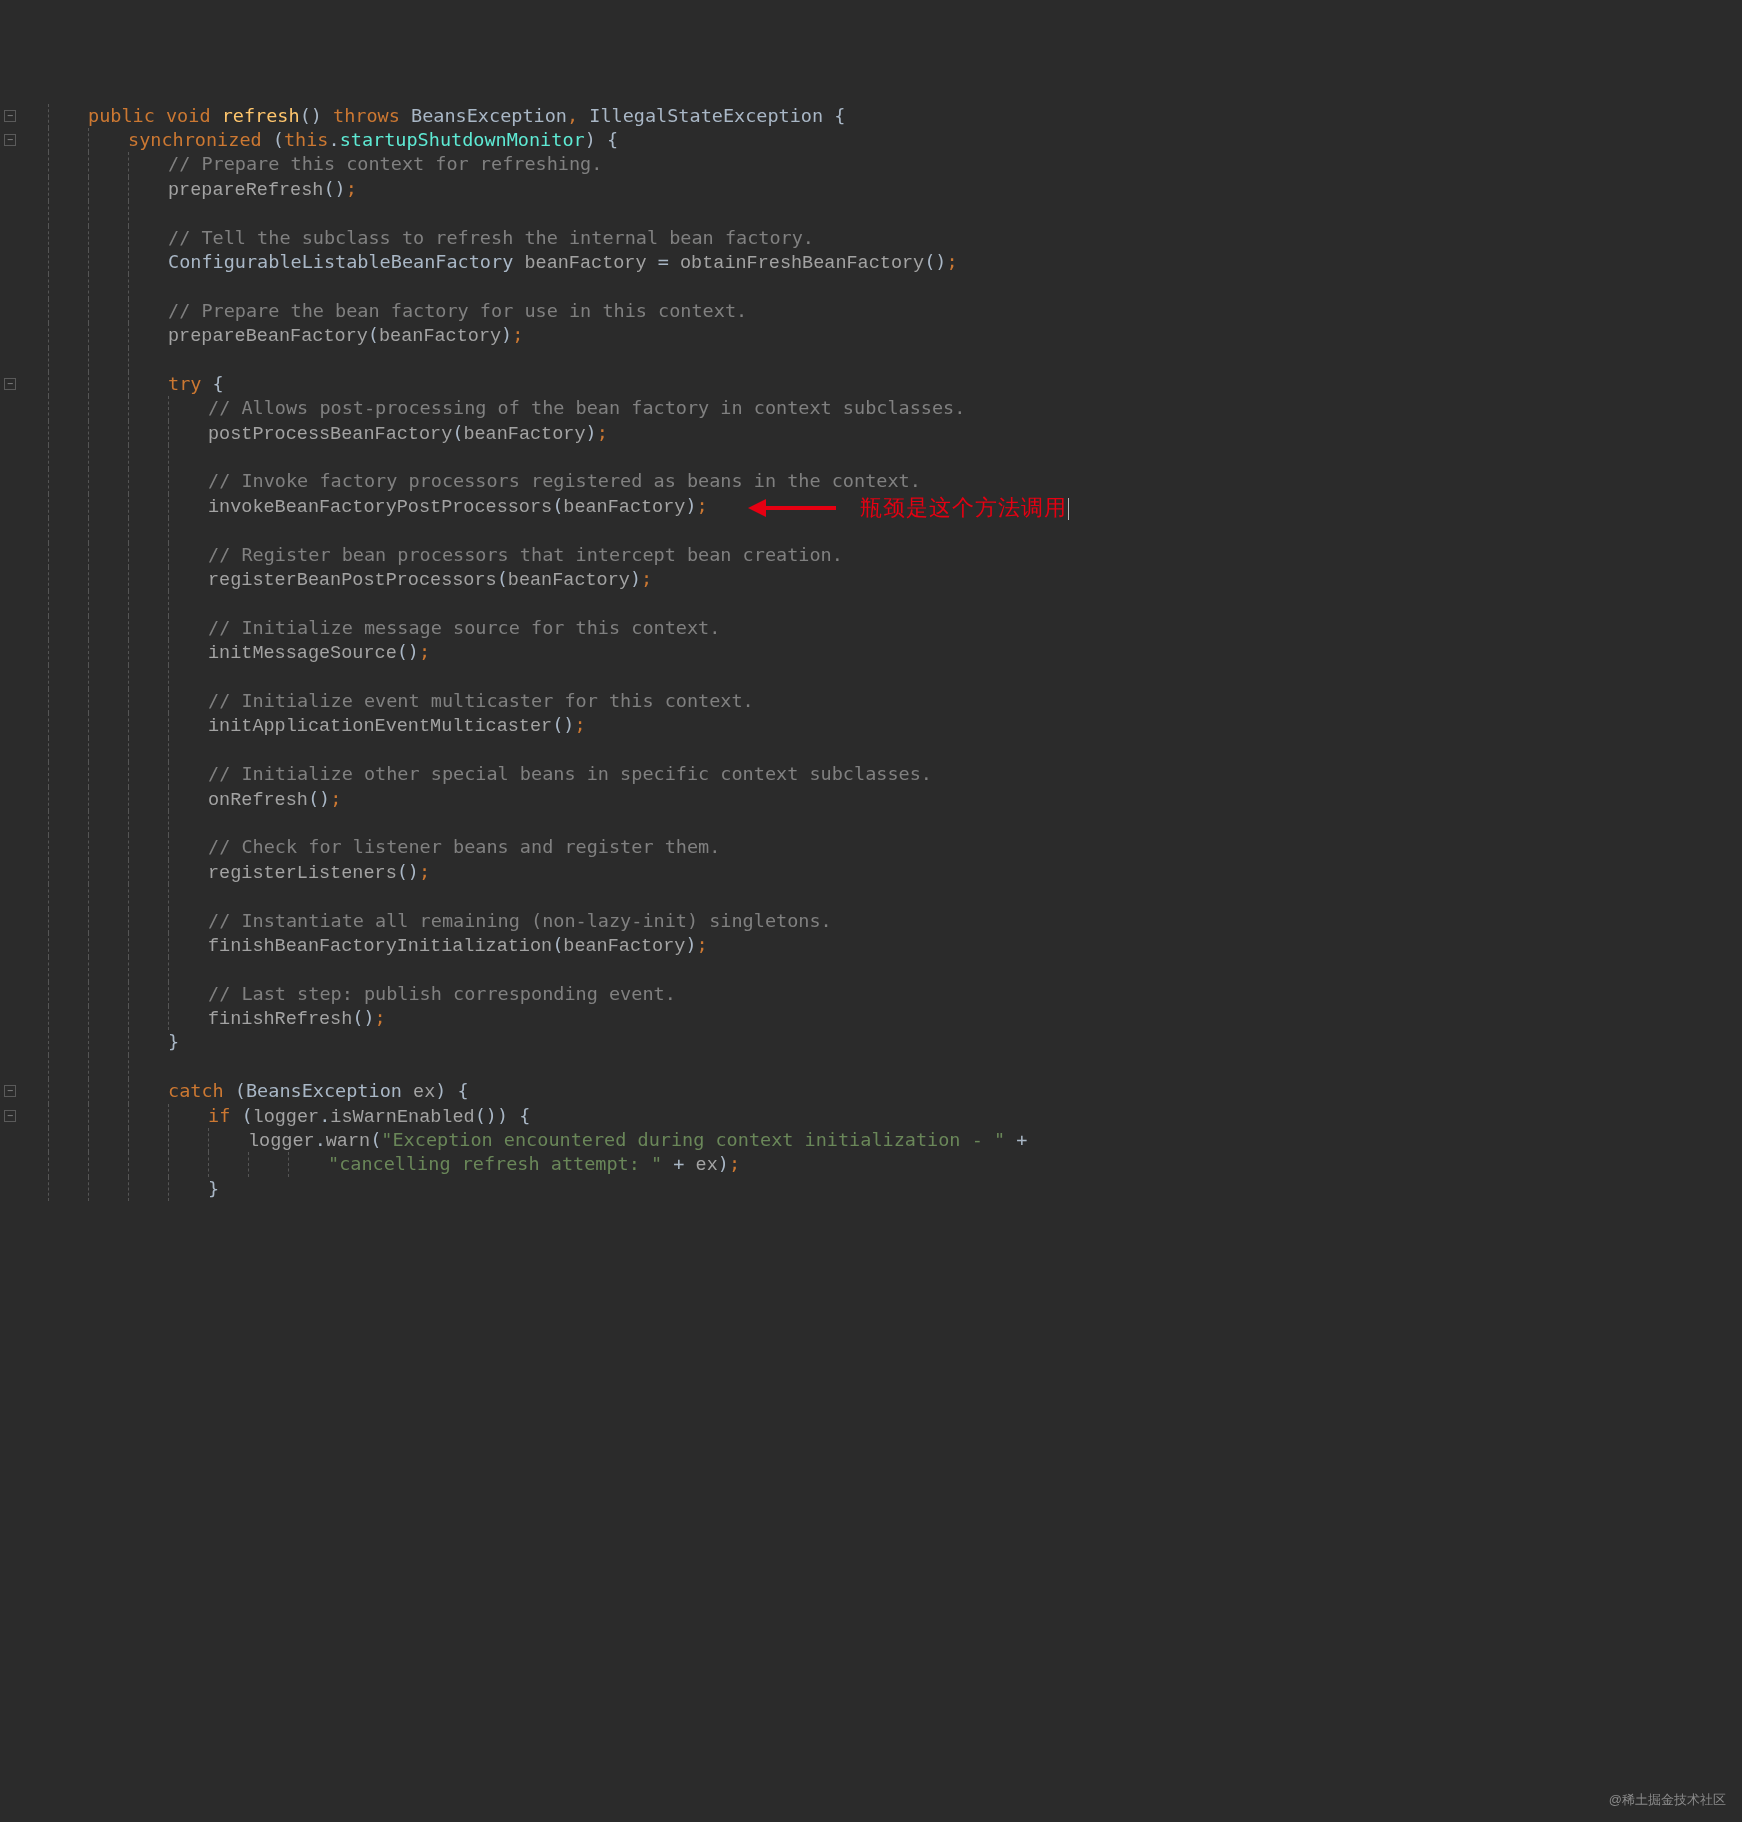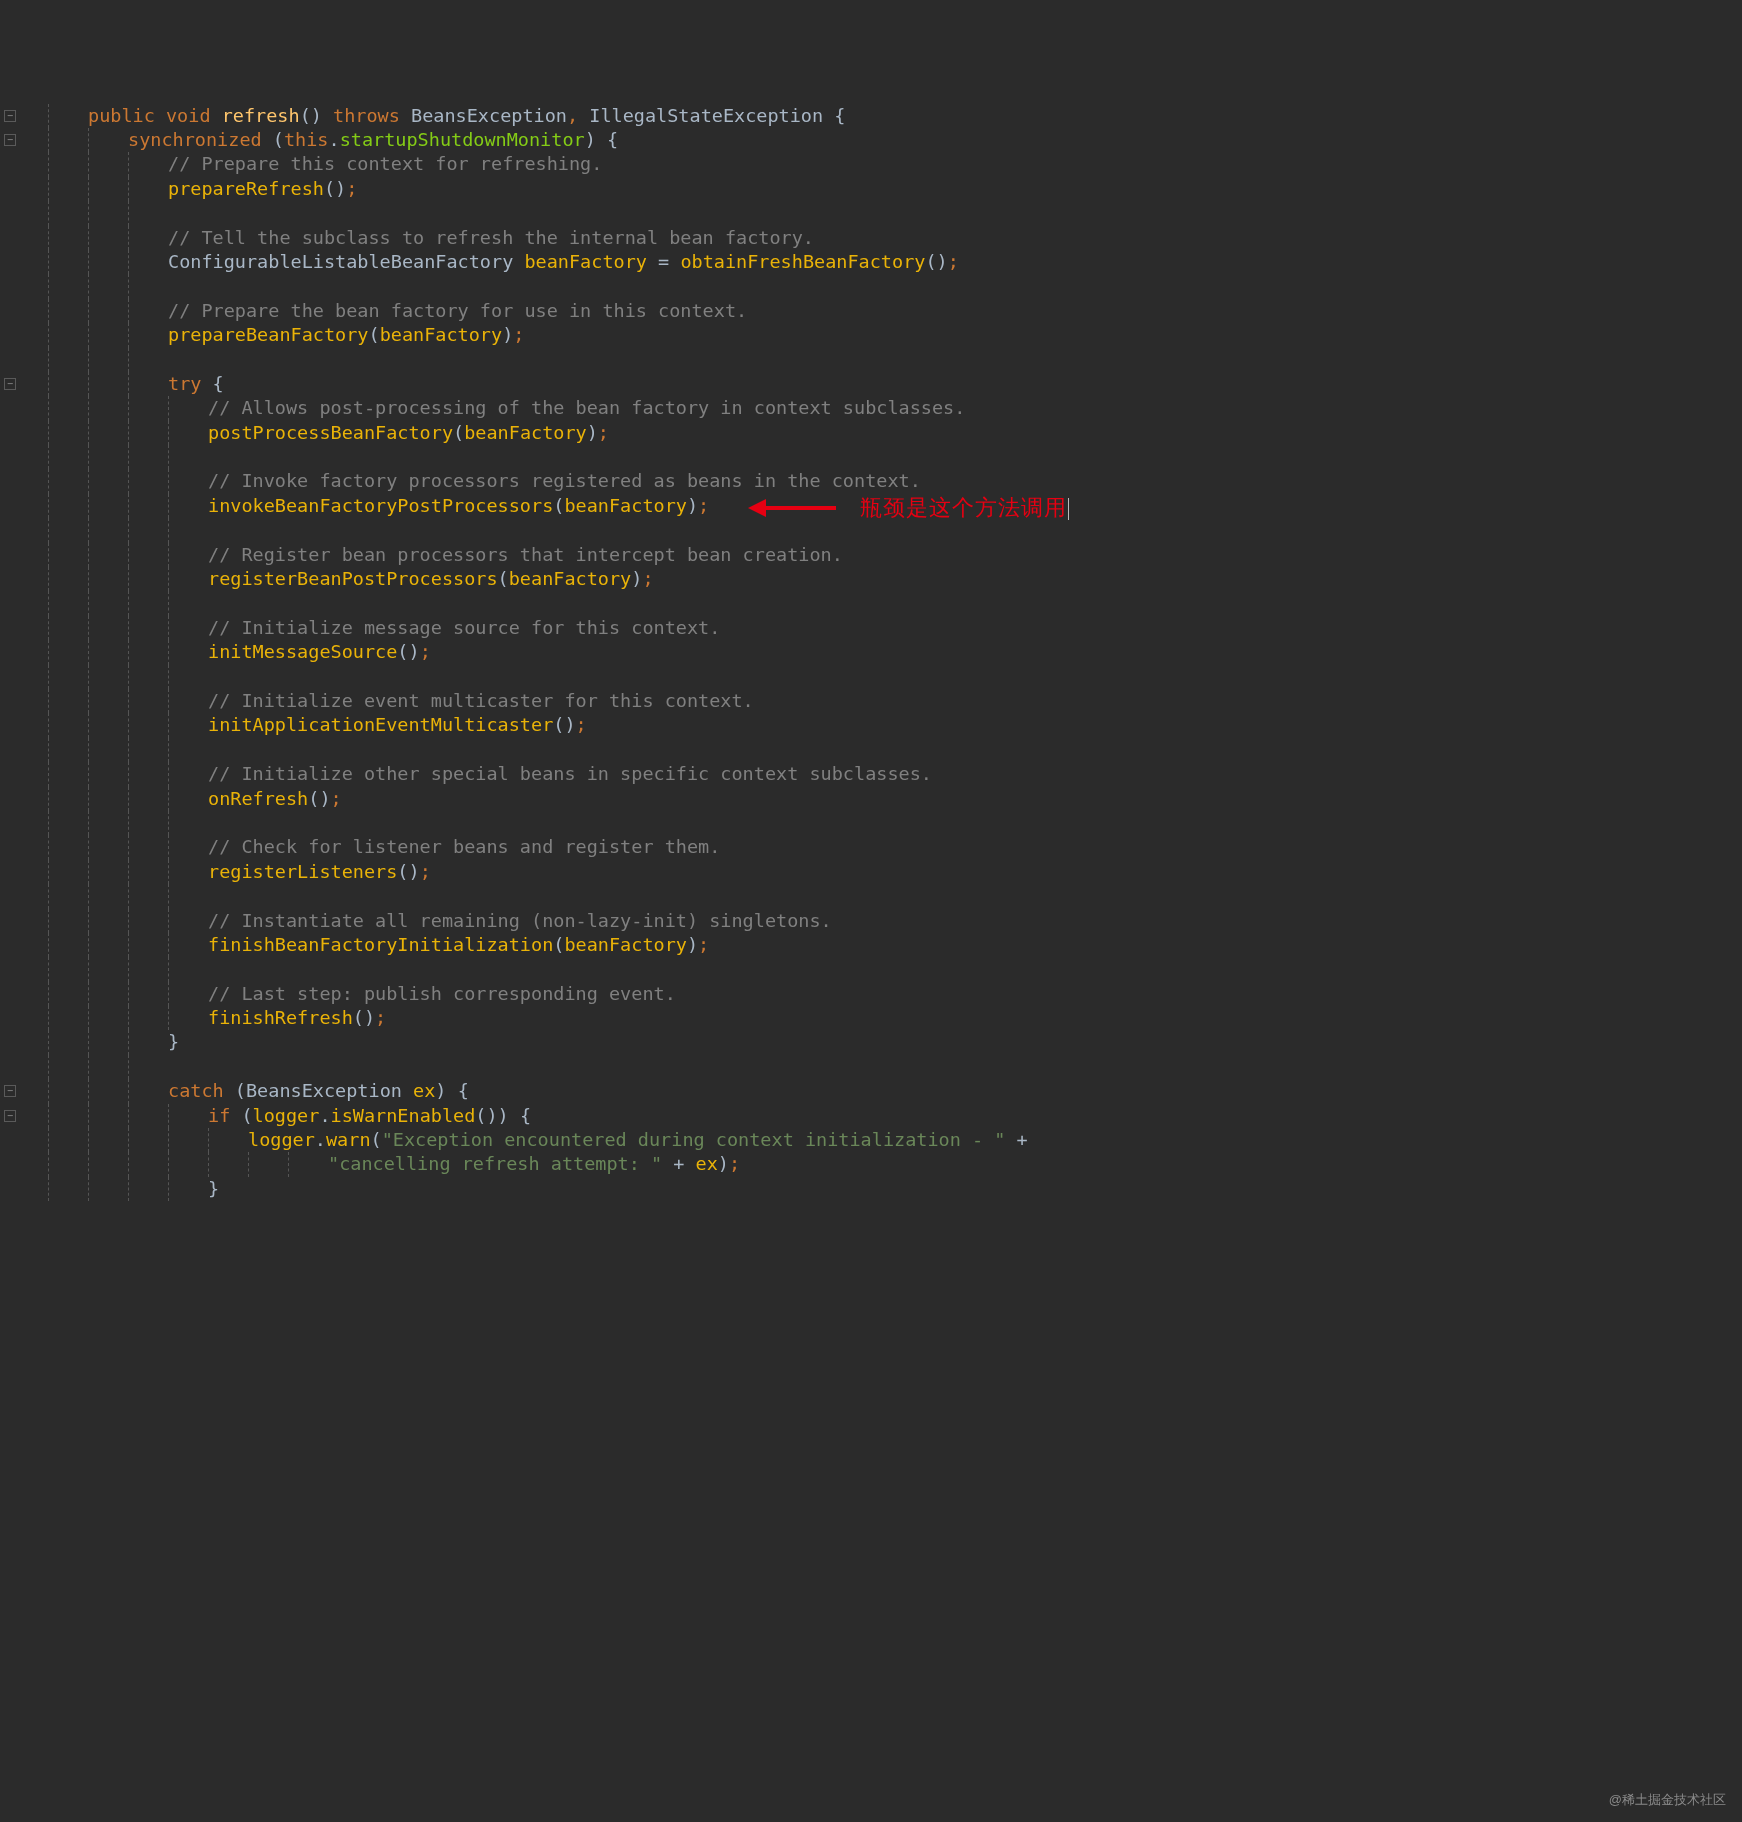--- a/index.html
+++ b/index.html
@@ -39,23 +39,23 @@
     position: absolute; left: 0; top: 0; bottom: 0;
     pointer-events: none;
   }
   .ig {
     position: absolute; top: 0; bottom: 0;
     border-left: 1px dashed #555;
   }
   .tok { white-space: pre; }
   .kw   { color: #cc7832; }
   .mname{ color: #ffc66d; }
-  .id   { color: #eab308; }
+  .id   { color: #a3a3a3; font-family: Liberation Mono, monospace; }
   .type { color: #a9b7c6; }
-  .fld  { color: #84cc16; }          
+  .fld  { color: #5eead4; }          
   .cmt  { color: #808080; }          
   .str  { color: #6a8759; }          
   .pun  { color: #cc7832; }          
   .brc  { color: #a9b7c6; }          
   .arrow {
     position: absolute; display: flex; align-items: center;
     color: #e60012; font-weight: bold;
   }
   .arrow-line {
     width: 70px; height: 4px; background: #e60012; position: relative;

